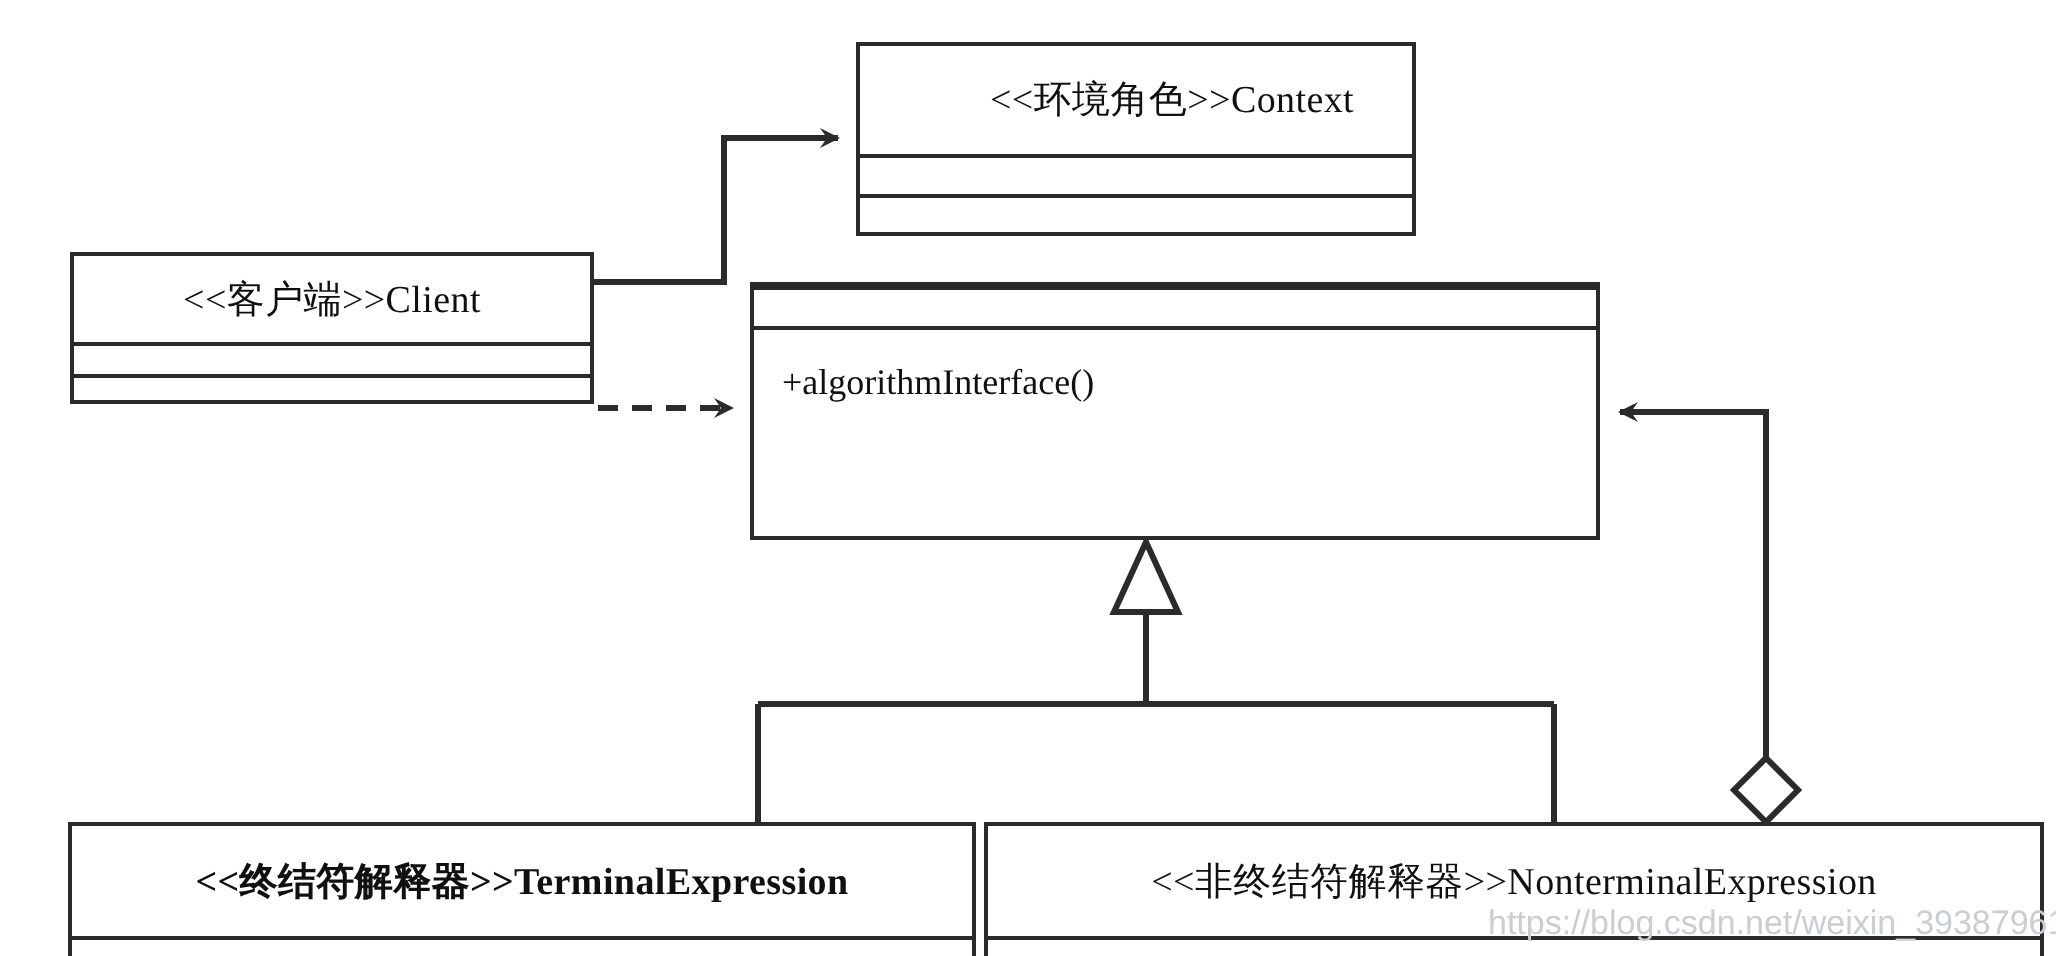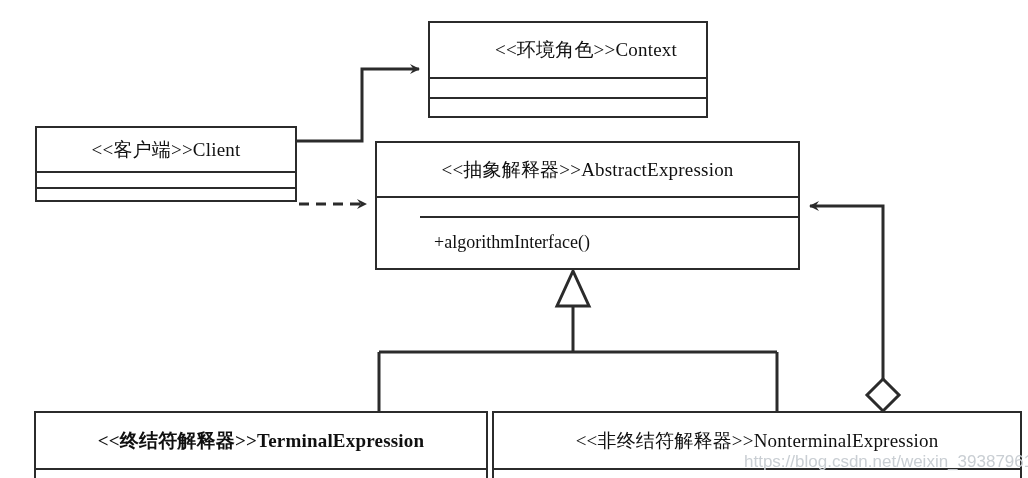--- a/index.html
+++ b/index.html
@@ -66,21 +66,21 @@
   #class-context .c1     { height: 56px; padding-left: 36px; }
   #class-context .c2     { height: 21px; }
   #class-context .c3     { height: 20px; }
 
   #class-client .c1      { height: 56px; }
   #class-client .c2      { height: 20px; }
   #class-client .c3      { height: 16px; }
 
   #class-abstract .c1    { height: 55px; }
   #class-abstract .c2    { height: 20px; }
-  #class-abstract .c3    { height: 54px; margin-left: 43px; }
+  #class-abstract .c3    { height: 54px; }
 
   #class-terminal .c1    { height: 58px; font-weight: bold; }
   #class-terminal .c2    { height: 32px; }
 
   #class-nonterminal .c1 { height: 58px; text-align: right; }
   #class-nonterminal .c2 { height: 32px; }
 
   #watermark {
     position: absolute;
     left: 744px;
@@ -135,21 +135,20 @@
   <div class="uml-compartment uml-empty divided c3"></div>
 </div>
 
 <div class="uml-class" id="class-client">
   <div class="uml-compartment uml-title c1">&lt;&lt;客户端&gt;&gt;Client</div>
   <div class="uml-compartment uml-empty divided c2"></div>
   <div class="uml-compartment uml-empty divided c3"></div>
 </div>
 
 <div class="uml-class" id="class-abstract">
-  <div class="uml-compartment uml-title c1">&lt;&lt;抽象解释器&gt;&gt;AbstractExpression</div>
   <div class="uml-compartment uml-empty divided c2"></div>
   <div class="uml-compartment uml-member divided c3">+algorithmInterface()</div>
 </div>
 
 <div class="uml-class" id="class-terminal">
   <div class="uml-compartment uml-title c1">&lt;&lt;终结符解释器&gt;&gt;TerminalExpression</div>
   <div class="uml-compartment uml-empty divided c2"></div>
 </div>
 
 <div class="uml-class" id="class-nonterminal">

